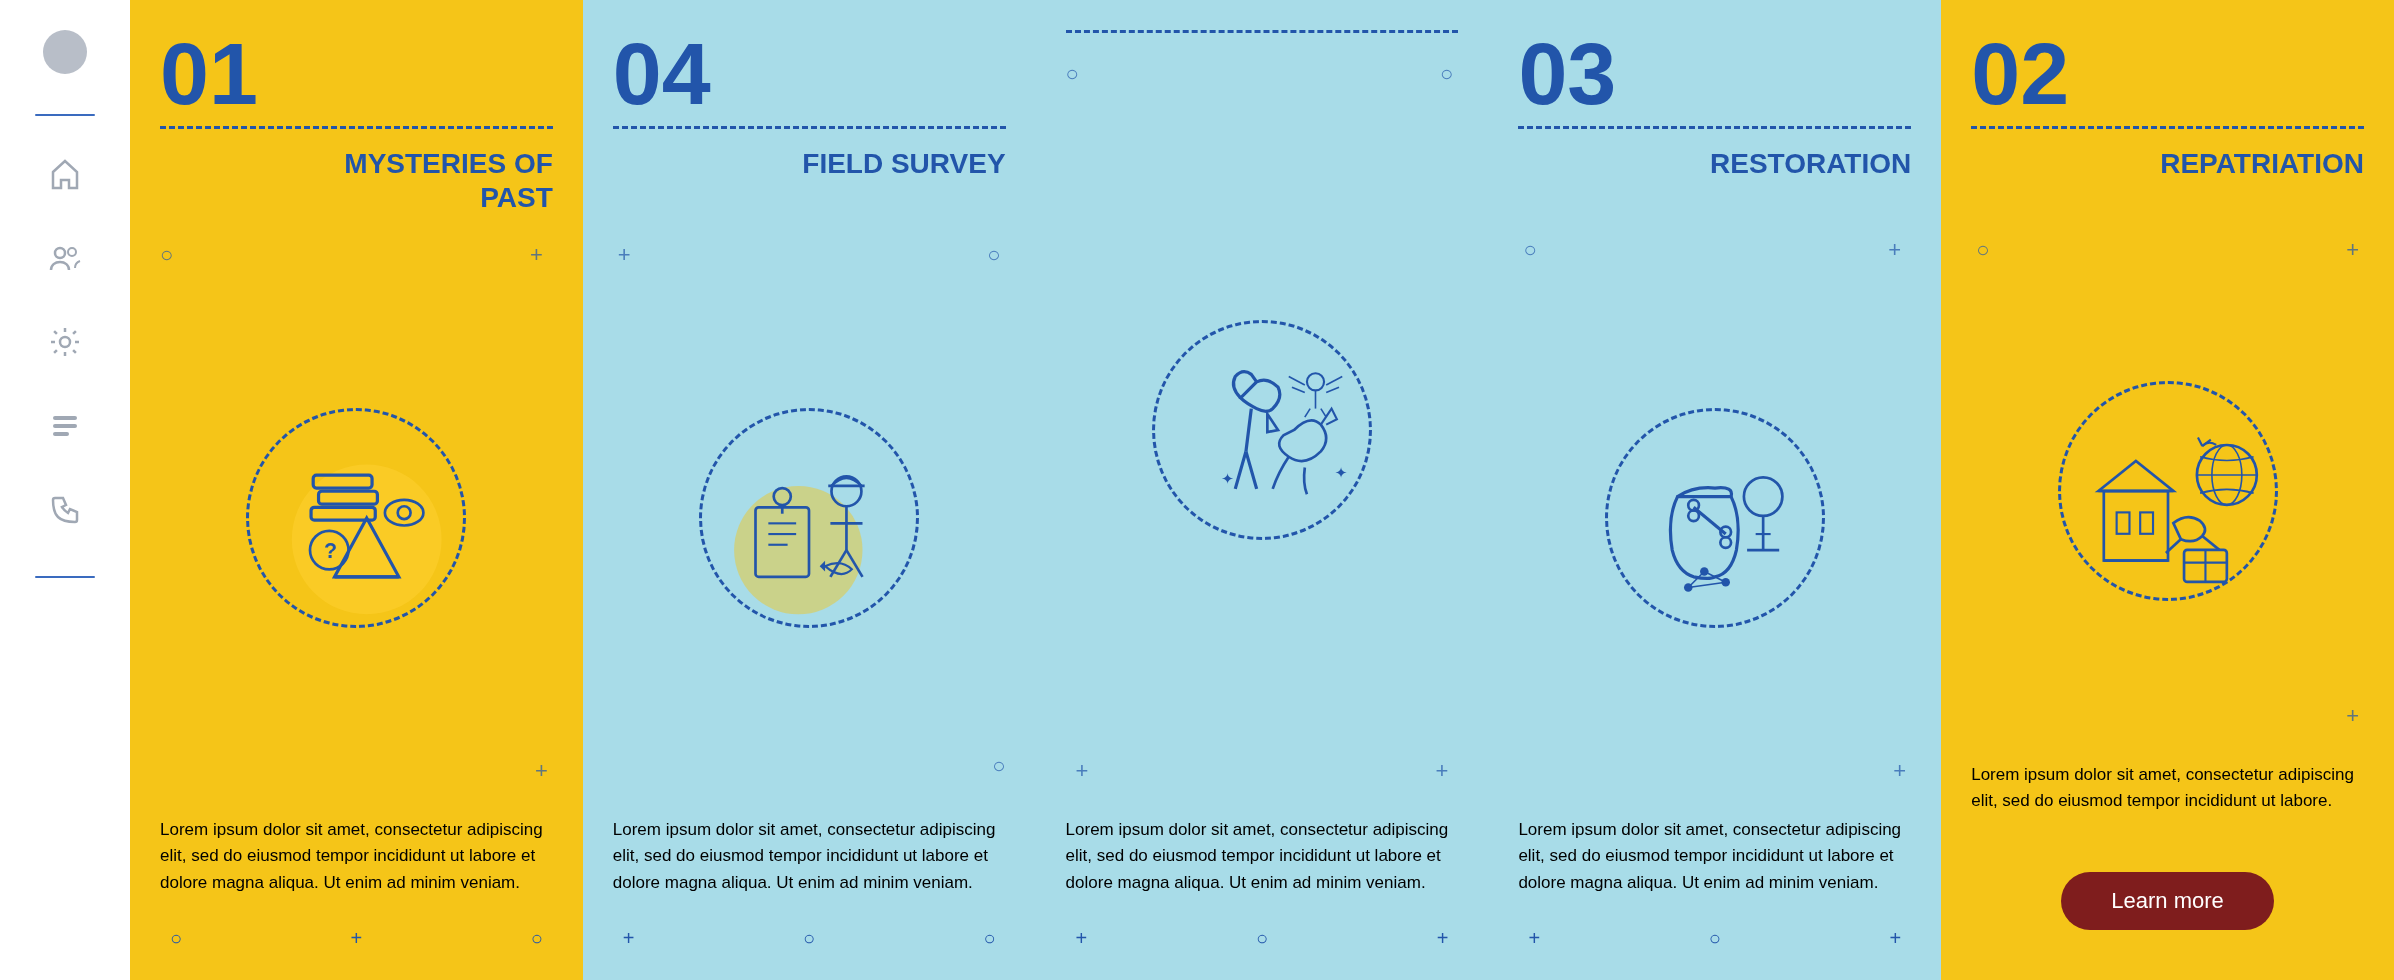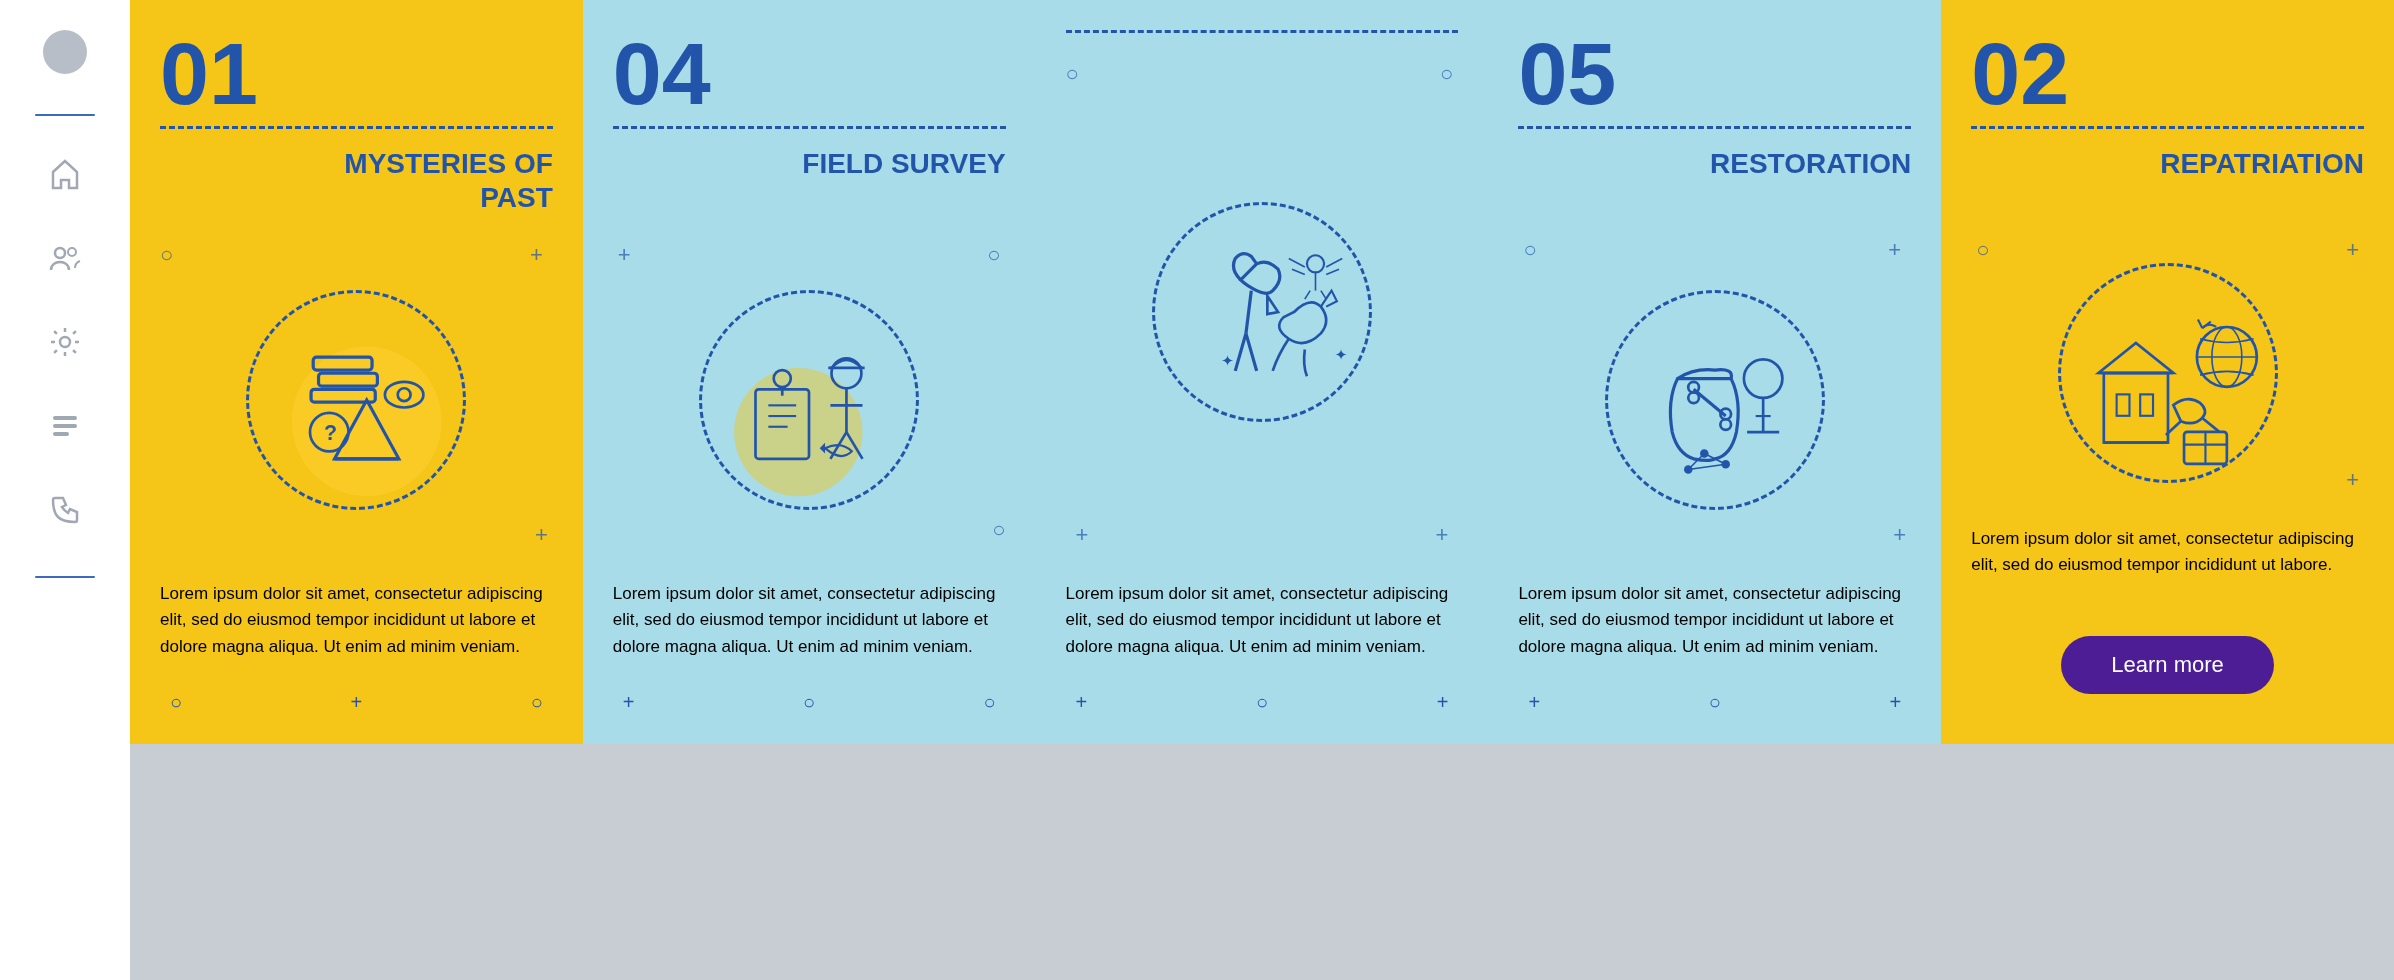--- a/index.html
+++ b/index.html
@@ -45,21 +45,21 @@
     
     .main {
       flex: 1;
       display: flex;
       height: 980px;
     }
 
     
     .card {
       flex: 1;
-      height: 744px;
+      height: 980px;
       display: flex;
       flex-direction: column;
       padding: 30px 30px 30px 30px;
       position: relative;
       overflow: hidden;
     }
     .card.yellow { background: #f5c518; }
     .card.blue { background: #a8dce8; }
 
     .card-number {
@@ -129,21 +129,21 @@
     .card-bottom-decos {
       display: flex;
       justify-content: space-between;
       align-items: center;
       padding: 10px 10px 0 10px;
       color: #2255aa;
       font-size: 20px;
     }
 
     .learn-more-btn {
-      background: #4c1d95;
+      background: #7f1d1d;
       color: white;
       border: none;
       border-radius: 30px;
       padding: 16px 50px;
       font-size: 22px;
       cursor: pointer;
       font-weight: 500;
       margin-top: 10px;
       align-self: center;
       display: block;
@@ -313,21 +313,21 @@
     </div>
     <div class="card-text">Lorem ipsum dolor sit amet, consectetur adipiscing elit, sed do eiusmod tempor incididunt ut labore et dolore magna aliqua. Ut enim ad minim veniam.</div>
     <div class="card-bottom-decos">
       <span>+</span>
       <span>○</span>
       <span>+</span>
     </div>
   </div>
 
   <div class="card blue">
-    <div class="card-number">05</div>
+    <div class="card-number">03</div>
     <div class="card-divider"></div>
     <div class="card-title">RESTORATION</div>
     <div class="card-icon-area">
       <span class="deco" style="top:5px;left:5px">○</span>
       <span class="deco" style="top:5px;right:10px">+</span>
       <span class="deco" style="bottom:20px;right:5px">+</span>
       <div class="icon-circle">
         <svg class="svg-icon" viewBox="0 0 200 200" fill="none" xmlns="http://www.w3.org/2000/svg">
 
           <path d="M65 80 Q55 100 60 130 Q65 150 80 155 Q95 158 100 155 Q115 152 120 130 Q125 100 115 80 Z" fill="none" stroke="#2255aa" stroke-width="3"></path>

